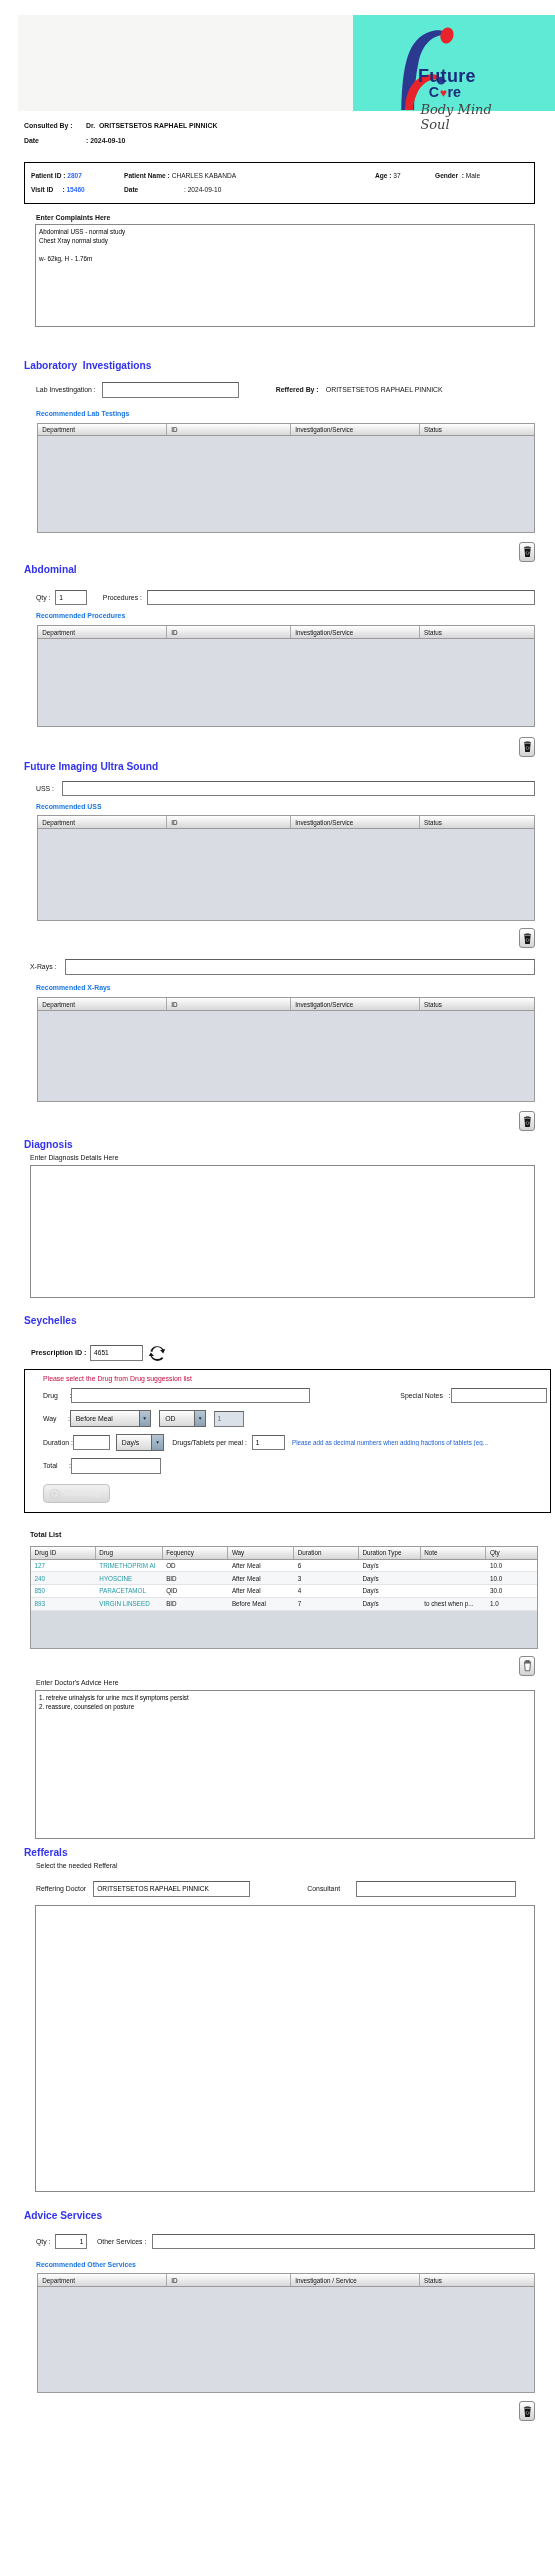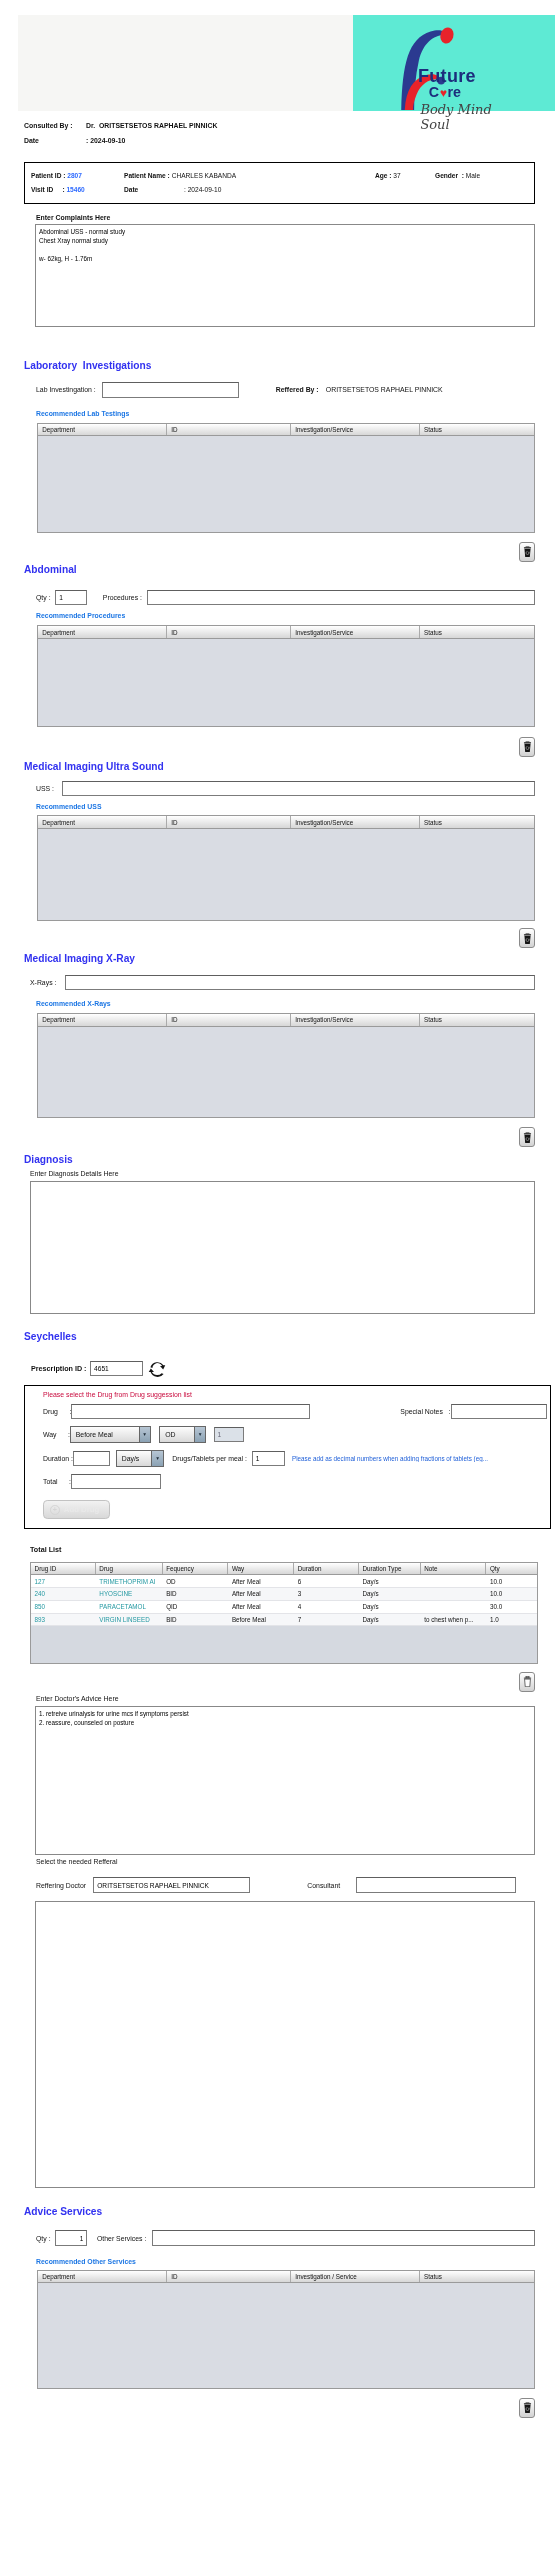--- a/index.html
+++ b/index.html
@@ -322,21 +322,21 @@
       <svg viewBox="0 0 16 20" width="9" height="11.4">
           <path d="M4.8 0.6 h6.4 l.5 1.5 h-7.4 z" fill="#141414"></path>
           <rect x="1.6" y="2.2" width="12.8" height="1.9" rx="0.9" fill="#141414"></rect>
           <path d="M2.6 5 h10.8 l-1.3 14.4 h-8.2 z" fill="#141414"></path>
           <path d="M8 9.6 a2.7 2.7 0 1 0 2.7 2.7" stroke="#bdbdbd" stroke-width="1" fill="none"></path>
           <path d="M10.7 9.9 l.4 2.1 -2-.3" fill="none" stroke="#bdbdbd" stroke-width="1"></path>
         </svg>
     </button>
   </div>
 
-  <h2 class="sec mt8">Medical Imaging Ultra Sound</h2>
+  <h2 class="sec mt8">Future Imaging Ultra Sound</h2>
   <div class="row mt14">
     <span class="uss-lbl">USS :</span>
     <input class="tb uss-input" value="" style="">
   </div>
   <div class="rec-link mt12">Recommended USS</div>
   <div class="rec-table mt8">
     <div class="rt-head">
       <span class="rt-h c1">Department</span>
       <span class="rt-h c2">ID</span>
       <span class="rt-h c3">Investigation/Service</span>
@@ -349,21 +349,20 @@
       <svg viewBox="0 0 16 20" width="9" height="11.4">
           <path d="M4.8 0.6 h6.4 l.5 1.5 h-7.4 z" fill="#141414"></path>
           <rect x="1.6" y="2.2" width="12.8" height="1.9" rx="0.9" fill="#141414"></rect>
           <path d="M2.6 5 h10.8 l-1.3 14.4 h-8.2 z" fill="#141414"></path>
           <path d="M8 9.6 a2.7 2.7 0 1 0 2.7 2.7" stroke="#bdbdbd" stroke-width="1" fill="none"></path>
           <path d="M10.7 9.9 l.4 2.1 -2-.3" fill="none" stroke="#bdbdbd" stroke-width="1"></path>
         </svg>
     </button>
   </div>
 
-  <h2 class="sec mt8">Medical Imaging X-Ray</h2>
   <div class="row mt18" style="margin-left:30px;">
     <span class="uss-lbl">X-Rays :</span>
     <input class="tb uss-input" value="" style="">
   </div>
   <div class="rec-link mt16">Recommended X-Rays</div>
   <div class="rec-table">
     <div class="rt-head">
       <span class="rt-h c1">Department</span>
       <span class="rt-h c2">ID</span>
       <span class="rt-h c3">Investigation/Service</span>
@@ -502,20 +501,21 @@
           <rect x="1.6" y="2.8" width="12.8" height="1.6" fill="#2a2a2a"></rect>
           <path d="M2.8 5.4 h10.4 l-1.2 13.6 h-8 z" fill="#fdfdfd" stroke="#2a2a2a" stroke-width="1.2"></path>
         </svg>
     </button>
   </div>
 
   <div class="sub-lbl plain mt6">Enter Doctor's Advice Here</div>
   <textarea class="box" style="height: 149px;" spellcheck="false">1. retreive urinalysis for urine mcs if symptoms persist
 2. reassure, counseled on posture</textarea>
 
+  <h2 class="sec mt14">Refferals</h2>
   <div class="sub-lbl plain mt6">Select the needed Refferal</div>
   <div class="ref-row">
     <span class="ref-doc-lbl">Reffering Doctor</span>
     <input class="tb ref-doc-input" value="ORITSETSETOS RAPHAEL PINNICK" style="">
     <span class="ref-cons-lbl">Consultant</span>
     <input class="tb ref-cons-input" value="" style="">
   </div>
   <div class="ref-listbox"></div>
 
   <h2 class="sec mt30">Advice Services</h2>

